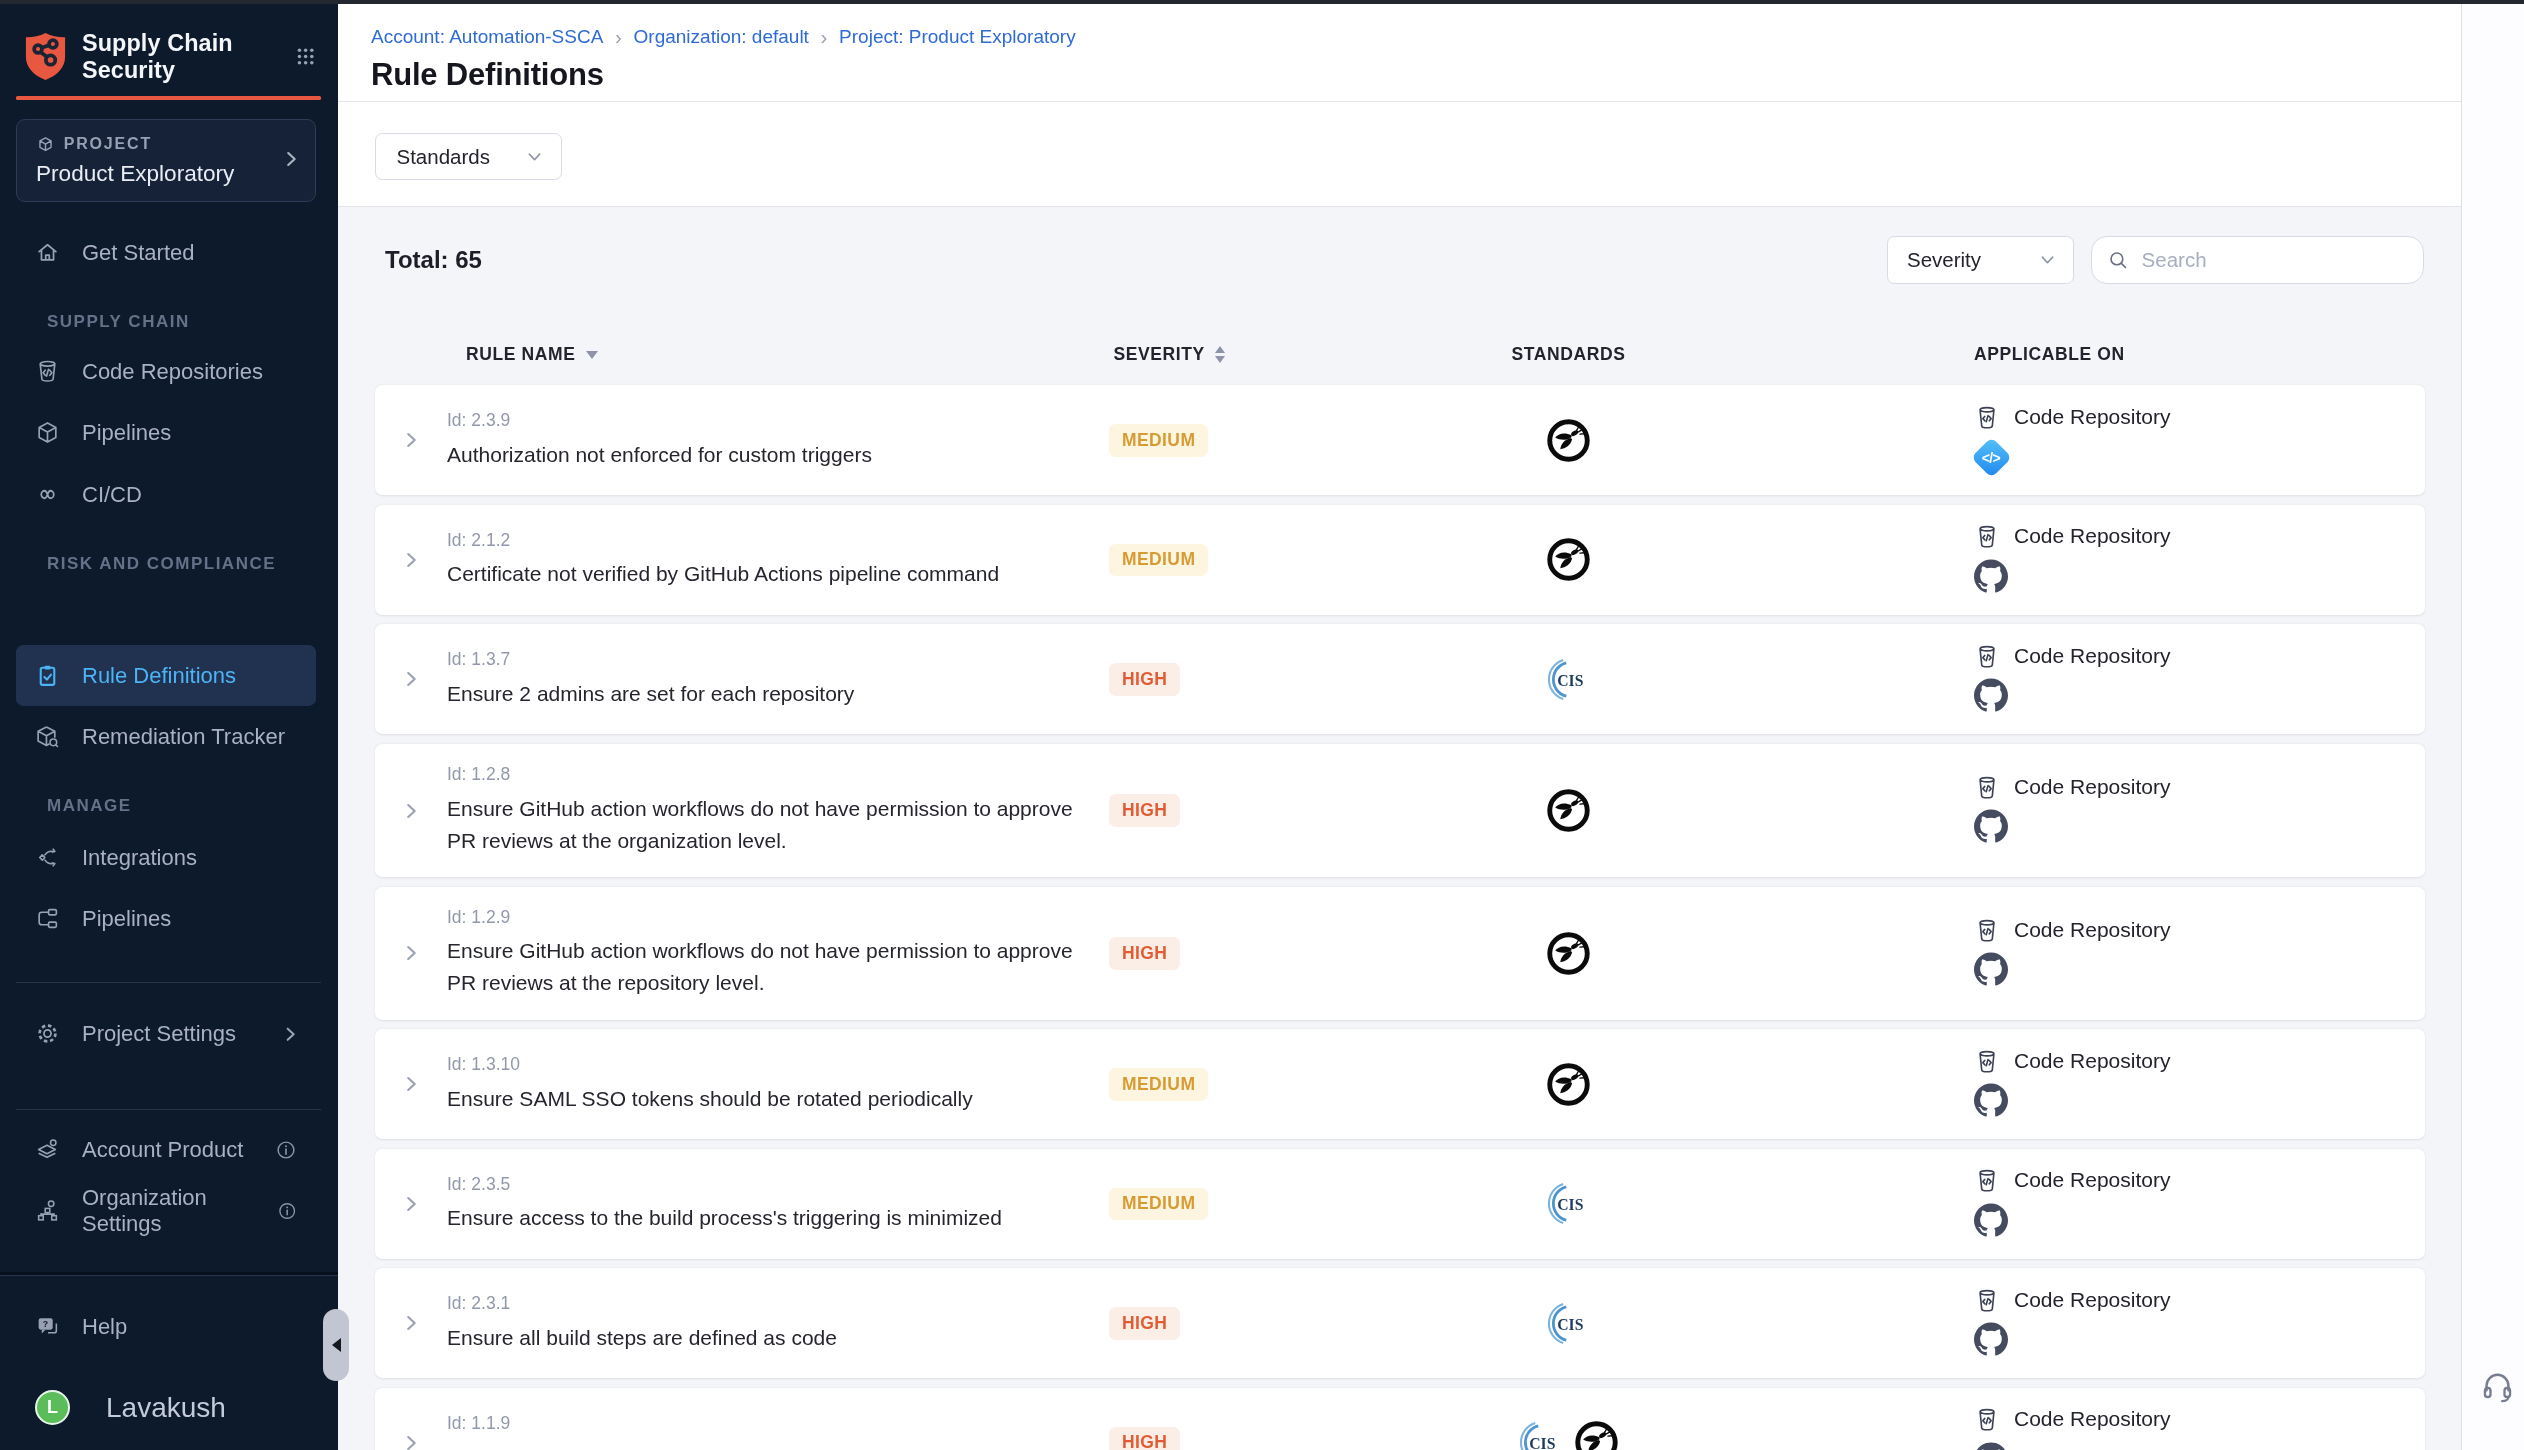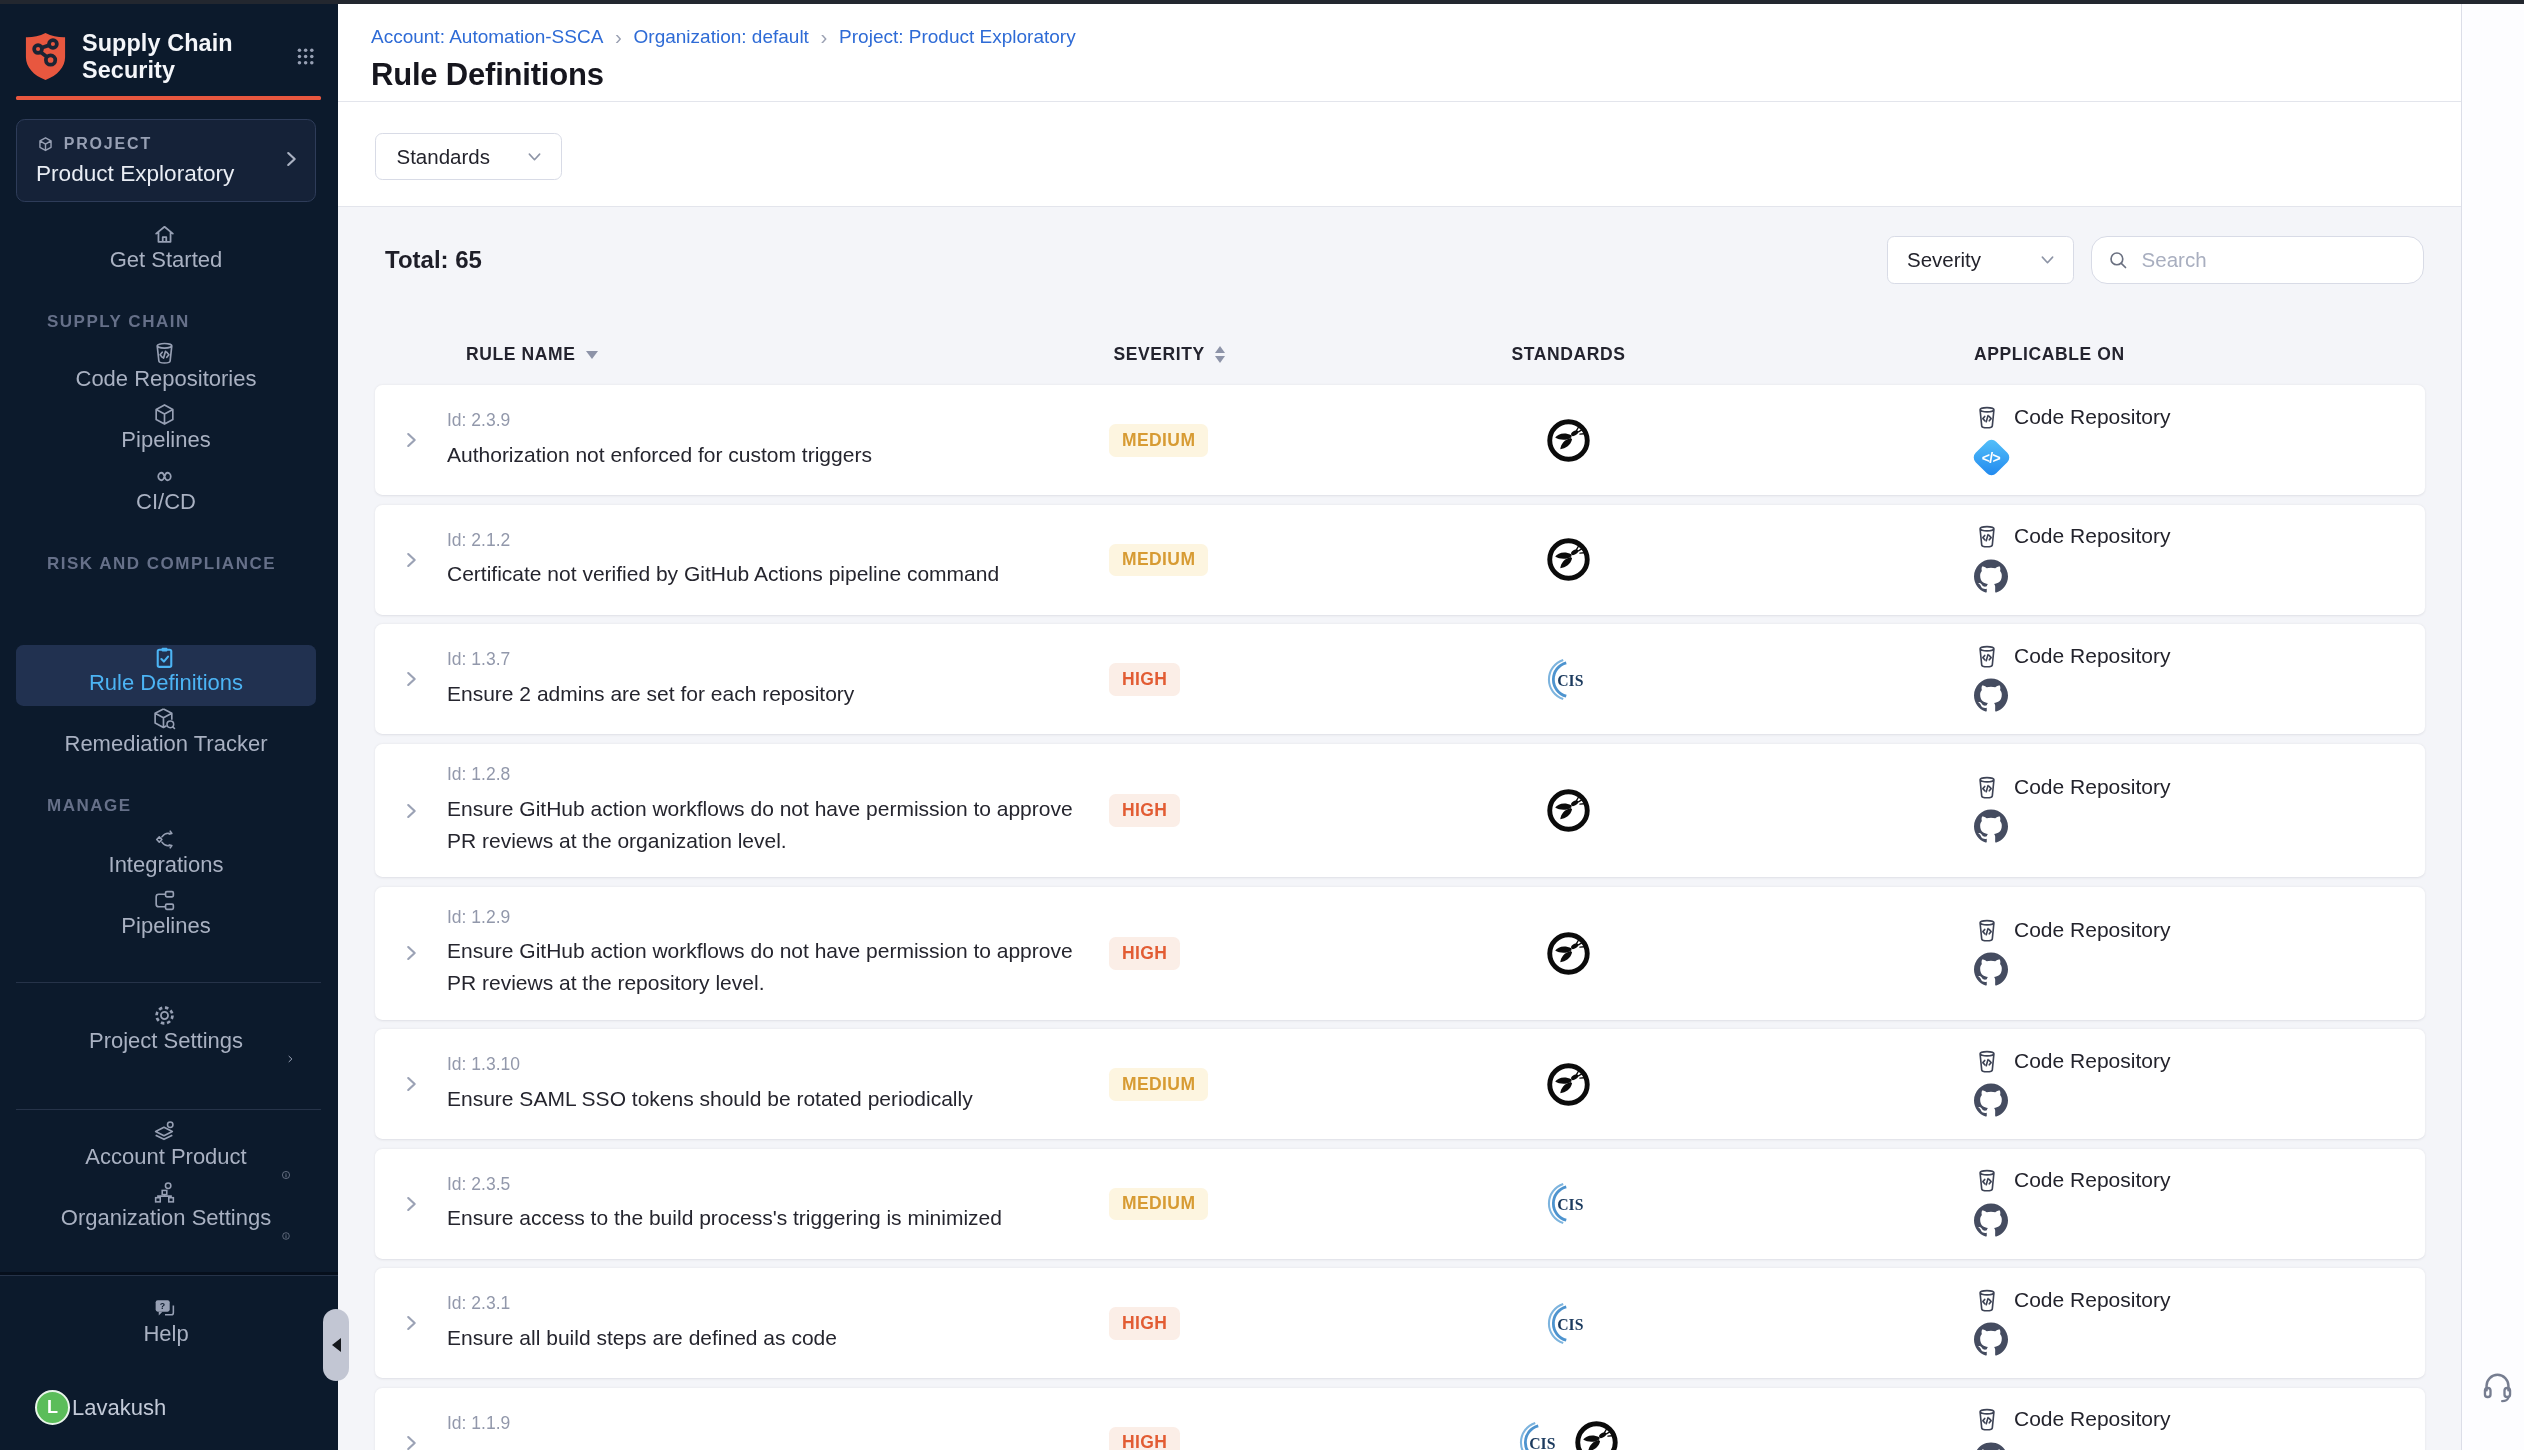--- a/index.html
+++ b/index.html
@@ -19,35 +19,35 @@
   .accent-line { position:absolute; left:16px; top:92px; width:305px; height:3.7px; background:#e8573f; border-radius:1.5px; }
 
   .project-card { position:absolute; left:16px; top:115px; width:300px; height:83px; background:#152238;
     border:1.5px solid #2e3c59; border-radius:8.8px; }
   .project-card .pc-top { position:absolute; left:19px; top:14.6px; display:flex; align-items:center; gap:8.8px;
     color:#97a0b4; font-size:16px; font-weight:700; letter-spacing:1.8px; }
   .project-card .pc-name { position:absolute; left:19px; top:41px; color:#e9edf4; font-size:22.6px; font-weight:400; }
   .project-card .pc-chev { position:absolute; right:13px; top:28px; width:22px; height:22px; color:#aab2c2; }
 
   .nav-item { position:absolute; left:16px; width:300px; height:61px; display:flex; align-items:center;
-    color:#a9b1c2; font-size:22px; border-radius:7.3px; cursor:pointer;flex-direction:column; }
+    color:#a9b1c2; font-size:22px; border-radius:7.3px; cursor:pointer; }
   .nav-item .nicon { width:25px; height:25px; margin-left:19px; margin-right:22px; color:#97a0b4; flex:0 0 auto; }
   .nav-item.active { background:#213150; color:#4cb4f4; }
   .nav-item.active .nicon { color:#4cb4f4; }
   .nav-item .right-chev { margin-left:auto; margin-right:16px; width:20.5px; height:20.5px; color:#9aa2b5; }
   .nav-item .info-ic { margin-left:auto; margin-right:19px; width:22px; height:22px; color:#8b93a6; }
   .section-label { position:absolute; left:47px; height:22px; color:#667089; font-size:17px; font-weight:700;
     letter-spacing:1.5px; display:flex; align-items:center; }
   .side-div { position:absolute; left:16px; width:305px; height:0; border-top:1.5px solid #263349; }
   .footer-div { position:absolute; left:0; width:338px; height:3.7px; background:#060f1c; border-bottom:1.5px solid #263349; }
 
   .user-row { position:absolute; left:16px; width:300px; height:61px; display:flex; align-items:center; }
   .avatar { width:35px; height:35px; margin-left:19px; border-radius:50%; background:#5bbd5a; color:#fff;
     font-size:18px; font-weight:700; display:flex; align-items:center; justify-content:center; border:2.2px solid #e9f5ea; }
-  .user-name { margin-left:2px; color:#c3cad8; font-size:22px; }
+  .user-name { margin-left:36px; color:#c3cad8; font-size:28px; }
 
   .collapse-tab { position:absolute; left:323px; top:1309px; width:26px; height:72px; background:#c2c6d3;
     border-radius:13px; z-index:45; display:flex; align-items:center; justify-content:center; }
   .collapse-tab .tri { width:0; height:0; border-top:7.3px solid transparent; border-bottom:7.3px solid transparent;
     border-right:9.5px solid #15181d; }
 
   
   .main { position:absolute; left:338px; top:4.4px; width:2123px; height:1447px; background:#fff; }
   .hdr { position:absolute; left:0; top:0; width:100%; height:98px; background:#fff; border-bottom:1.5px solid #e3e5ec; }
   .breadcrumb { position:absolute; left:33px; top:20.5px; font-size:19px; display:flex; align-items:center; }

